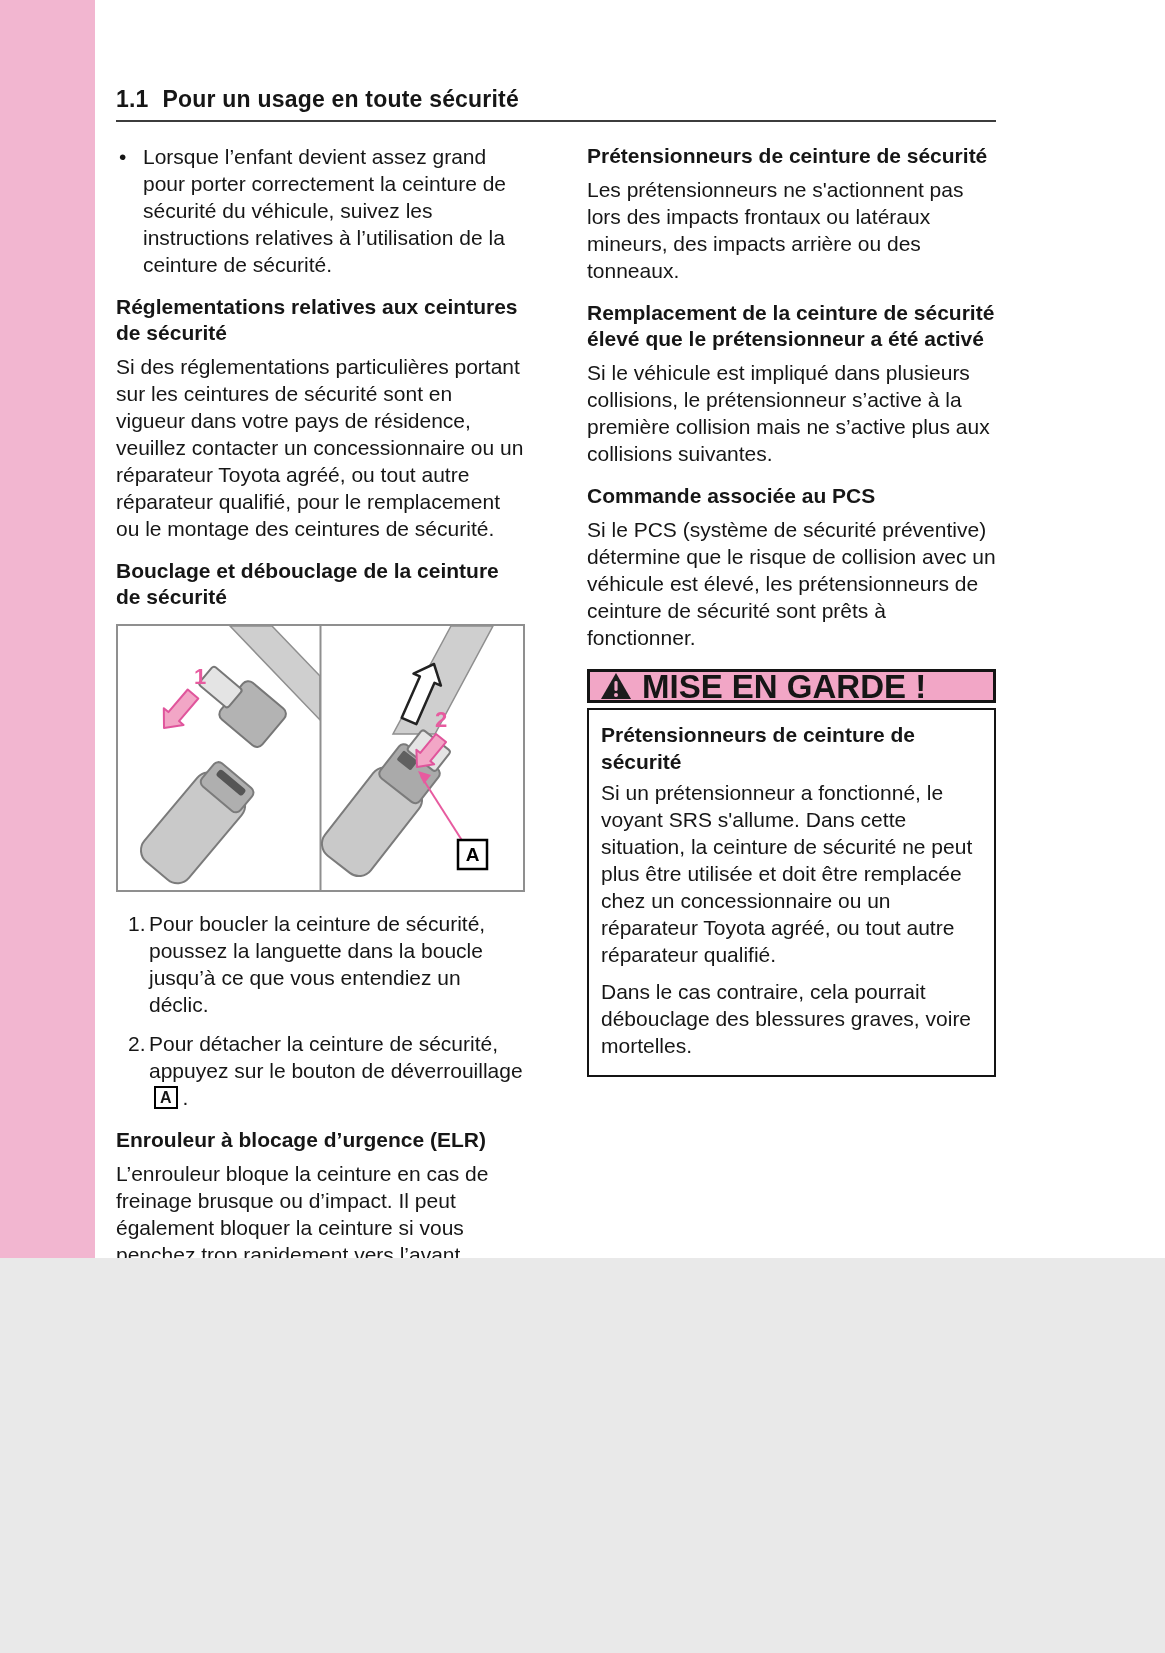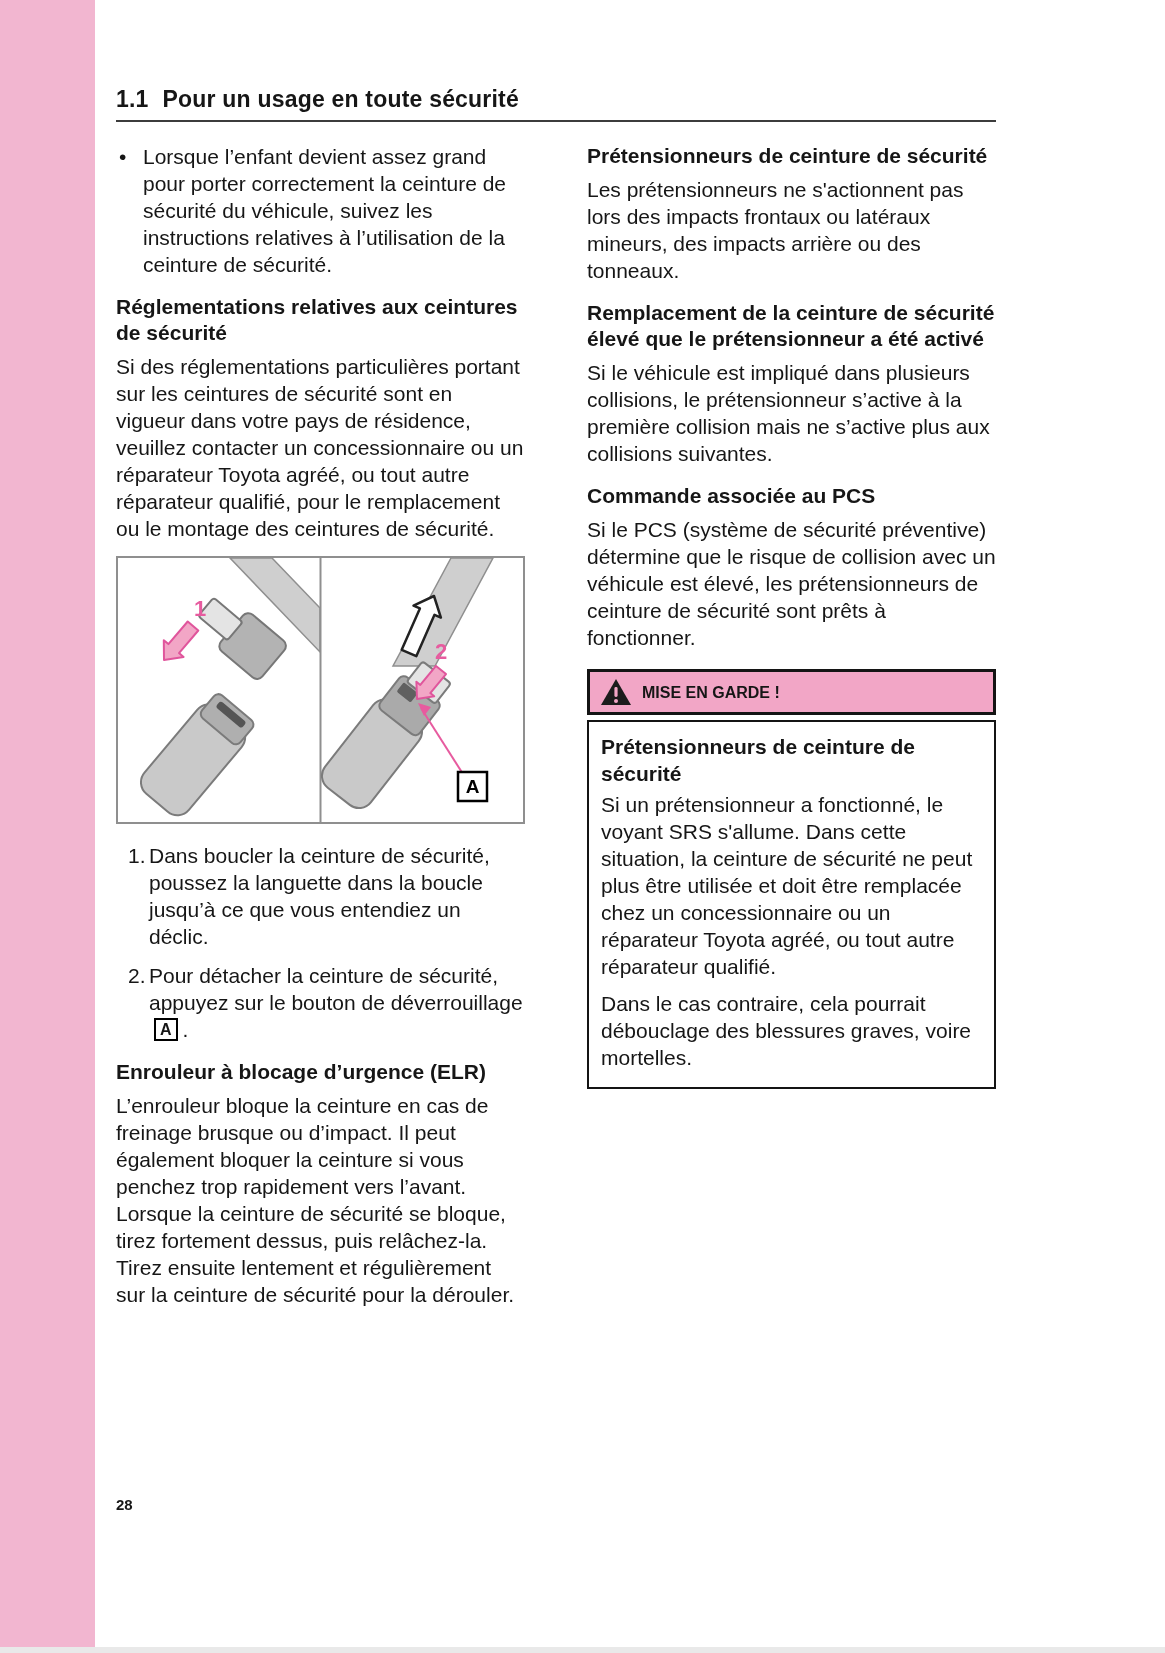--- a/index.html
+++ b/index.html
@@ -1,17 +1,17 @@
 <!DOCTYPE html>
 <html><head>
 <meta charset="utf-8">
 <style>
   html,body { margin:0; padding:0; background:#e9e9e9; }
   .page {
-    position:relative; width:1165px; height:1647px; background:#ffffff;
+    position:relative; width:1165px; height:1258px; background:#ffffff;
     font-family:"Liberation Sans", sans-serif; color:#161616; overflow:hidden;
     margin:0 auto;
   }
   .edge-band { position:absolute; left:0; top:0; width:95px; height:100%; background:#f2b6d0; }
   .content { position:absolute; left:95px; top:0; width:1070px; padding:86px 0 0 21px; box-sizing:border-box; }
   .inner { width:880px; }
 
   .title-row { font-size:23px; font-weight:700; letter-spacing:0.2px; }
   .sec-num { margin-right:14px; }
   .rule { width:880px; border-bottom:2px solid #3c3c3c; margin-top:7px; }
@@ -36,21 +36,21 @@
   .itext { flex:1; }
   .inline-box {
     display:inline-block; border:2px solid #000; padding:0 4px; margin:0 5px;
     font-weight:700; font-size:16px; line-height:19px; vertical-align:2px;
   }
 
   .warn { margin-top:18px; }
   .warn-head {
     display:flex; align-items:center; gap:10px;
     background:#f2a6c6; border:3px solid #141414;
-    padding:6px 10px; font-size:16px; font-weight:700;
+    padding:0 10px; font-size:33px; font-weight:700;
   }
   .warn-icon { flex:none; }
   .warn-body { border:2px solid #141414; margin-top:5px; padding:11px 12px 6px 12px; }
   .warn-h { font-weight:700; margin:0 0 4px 0; }
   .warn-body p { margin:0 0 10px 0; }
 
   .pageno { position:absolute; left:116px; top:1496px; font-size:15px; font-weight:700; }
 
   .fig-label { font-family:"Liberation Sans",sans-serif; font-weight:700; }
 </style>
@@ -72,20 +72,21 @@
         <div class="col">
 
           <div class="bullet-row">
             <span class="bullet">•</span>
             <span class="bullet-text">Lorsque l’enfant devient assez grand pour porter correctement la ceinture de sécurité du véhicule, suivez les instructions relatives à l’utilisation de la ceinture de sécurité.</span>
           </div>
 
           <div class="h">Réglementations relatives aux ceintures de sécurité</div>
           <p>Si des réglementations particulières portant sur les ceintures de sécurité sont en vigueur dans votre pays de résidence, veuillez contacter un concessionnaire ou un réparateur Toyota agréé, ou tout autre réparateur qualifié, pour le remplacement ou le montage des ceintures de sécurité.</p>
 
+          <div class="h">Bouclage et débouclage de la ceinture de sécurité</div>
 
           <div class="figure">
             <svg viewBox="0 0 405 264" width="405" height="264">
 
               <polygon points="112,0 154,0 202,50 202,94" fill="#cfcfcf" stroke="#8f8f8f" stroke-width="1.5"></polygon>
               <g transform="rotate(40 82 192)">
                 <rect x="54" y="148" width="58" height="112" rx="15" fill="#c9c9c9" stroke="#7b7b7b" stroke-width="2"></rect>
                 <rect x="58" y="136" width="50" height="30" rx="6" fill="#afafaf" stroke="#7b7b7b" stroke-width="2"></rect>
                 <rect x="66" y="141" width="34" height="8" rx="3" fill="#555"></rect>
               </g>
@@ -113,21 +114,21 @@
                 <polygon points="97,145 110,149 103,158" fill="#e75b9f"></polygon>
                 <rect x="137" y="214" width="29" height="29" fill="#ffffff" stroke="#000" stroke-width="2.5"></rect>
                 <text class="fig-label" x="151.5" y="235" font-size="19" fill="#000" text-anchor="middle">A</text>
               </g>
             </svg>
           </div>
 
           <div class="olist">
             <div class="item">
               <span class="num">1.</span>
-              <span class="itext">Dans boucler la ceinture de sécurité, poussez la languette dans la boucle jusqu’à ce que vous entendiez un déclic.</span>
+              <span class="itext">Pour boucler la ceinture de sécurité, poussez la languette dans la boucle jusqu’à ce que vous entendiez un déclic.</span>
             </div>
             <div class="item">
               <span class="num">2.</span>
               <span class="itext">
                 <span>Pour détacher la ceinture de sécurité, appuyez sur le bouton de déverrouillage</span><span class="inline-box">A</span><span>.</span>
               </span>
             </div>
           </div>
 
           <div class="h">Enrouleur à blocage d’urgence (ELR)</div>

